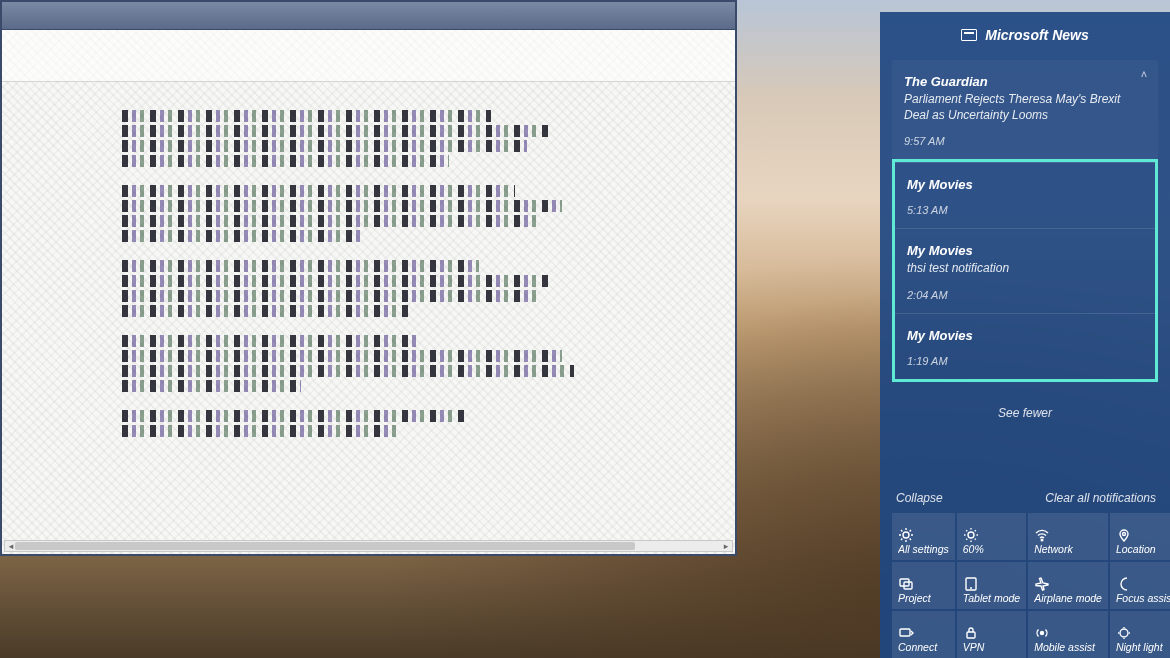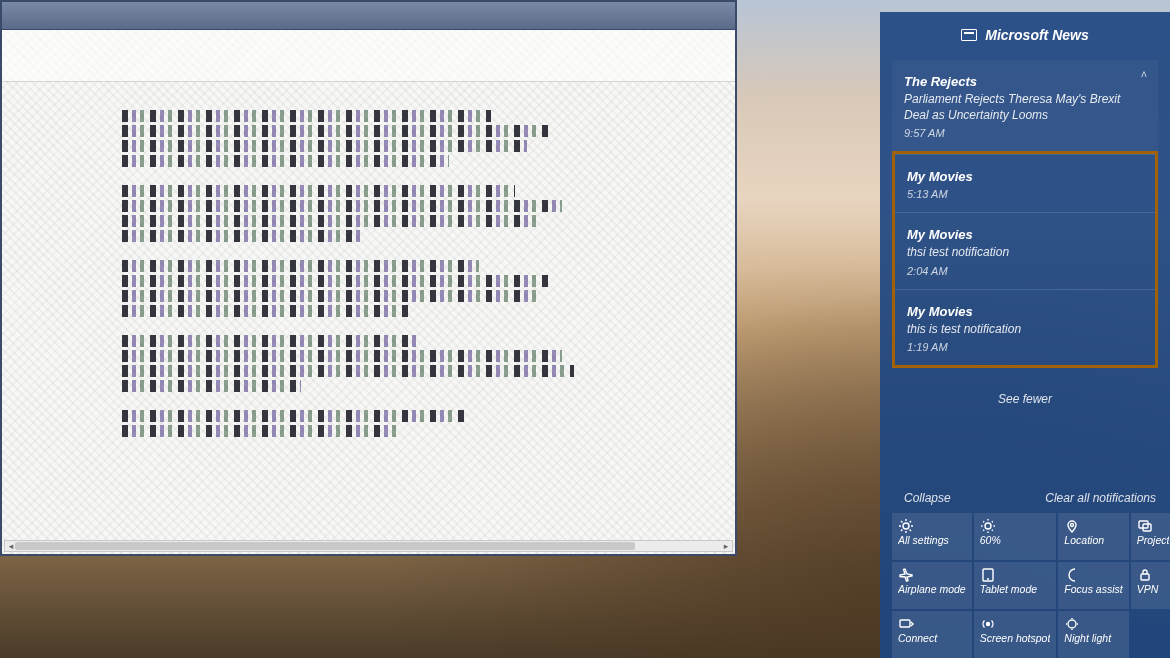--- a/index.html
+++ b/index.html
@@ -108,59 +108,58 @@
   padding: 0 12px;
 }
 .notif-card {
   padding: 14px 12px 12px 12px;
   border-top: 1px solid rgba(255,255,255,0.12);
   position: relative;
 }
 .notif-card.first { border-top: none; margin-top: 2px; background: rgba(255,255,255,0.03); border-radius: 2px; }
 .notif-title { font-size: 13px; font-weight: 600; color: #fff; margin-bottom: 2px; }
 .notif-body { font-size: 12px; color: rgba(255,255,255,0.88); line-height: 1.35; }
-.notif-time { font-size: 11px; color: rgba(255,255,255,0.75); margin-top: 4px; }
+.notif-time { font-size: 11px; color: rgba(255,255,255,0.75); margin-top: 12px; }
 .notif-chevron {
   position: absolute; right: 6px; top: 8px;
   width: 16px; height: 14px; color: rgba(255,255,255,0.75);
   font-size: 11px; text-align: center; cursor: pointer;
 }
 .highlight-box {
-  border: 3px solid #a16207;
+  border: 3px solid #5eead4;
 }
 .see-fewer {
   text-align: center;
   color: rgba(255,255,255,0.85);
   font-size: 12px;
   padding: 24px 0 6px 0;
   cursor: pointer;
 }
 .ac-links {
   display: flex;
   justify-content: space-between;
-  padding: 6px 14px 8px 0;
+  padding: 6px 14px 8px 16px;
   font-size: 12px;
   color: rgba(255,255,255,0.85);
-  margin-left: 24px;
 }
 .ac-links span { cursor: pointer; }
 .quick-actions {
   padding: 0 12px 12px 12px;
   display: grid;
   grid-template-columns: repeat(4, 1fr);
   gap: 2px;
   margin-top: auto;
 }
 .qa-tile {
   background: rgba(255,255,255,0.10);
   height: 47px;
   padding: 5px 6px;
   display: flex;
   flex-direction: column;
-  justify-content: flex-start;
+  justify-content: flex-end;
   cursor: pointer;
   font-size: 10.5px;
   color: #fff;
   position: relative;
 }
 .qa-icon { font-size: 14px; line-height: 1; height: 16px; }
 .qa-label { font-size: 10.5px; white-space: nowrap; overflow: hidden; }
 .qa-row-last { grid-column: 1 / 2; }
 
 
@@ -217,38 +216,37 @@
 
     <div class="ac-header">
       <span class="news-icon"></span>
       <span>Microsoft News</span>
     </div>
 
     <div class="notif-group">
 
       <div class="notif-card first">
         <div class="notif-chevron">˄</div>
-        <div class="notif-title">The Rejects</div>
+        <div class="notif-title">The Guardian</div>
         <div class="notif-body">Parliament Rejects Theresa May's Brexit Deal as Uncertainty Looms</div>
         <div class="notif-time">9:57 AM</div>
       </div>
 
       <div class="highlight-box">
         <div class="notif-card">
           <div class="notif-title">My Movies</div>
           <div class="notif-time">5:13 AM</div>
         </div>
         <div class="notif-card">
           <div class="notif-title">My Movies</div>
           <div class="notif-body">thsi test notification</div>
           <div class="notif-time">2:04 AM</div>
         </div>
         <div class="notif-card">
           <div class="notif-title">My Movies</div>
-          <div class="notif-body">this is test notification</div>
           <div class="notif-time">1:19 AM</div>
         </div>
       </div>
 
       <div class="see-fewer">See fewer</div>
     </div>
 
     <div style="flex:1"></div>
 
     <div class="ac-links">
@@ -267,73 +265,80 @@
       </div>
       <div class="qa-tile">
         <span class="qa-icon"><svg width="16" height="16" viewBox="0 0 16 16">
               <circle cx="8" cy="8" r="3"></circle>
               <path d="M8 1v1.5M8 13.5V15M1 8h1.5M13.5 8H15M3.2 3.2l1 1M11.8 11.8l1 1M12.8 3.2l-1 1M4.2 11.8l-1 1"></path>
             </svg></span>
         <span class="qa-label">60%</span>
       </div>
       <div class="qa-tile">
         <span class="qa-icon"><svg width="16" height="16" viewBox="0 0 16 16">
+              <path d="M2 6c3.5-3.5 8.5-3.5 12 0M4 8.5c2.2-2.2 5.8-2.2 8 0M6 11c1.1-1.1 2.9-1.1 4 0"></path>
+              <circle cx="8" cy="13" r="0.8" fill="#fff"></circle>
+            </svg></span>
+        <span class="qa-label">Network</span>
+      </div>
+      <div class="qa-tile">
+        <span class="qa-icon"><svg width="16" height="16" viewBox="0 0 16 16">
               <path d="M8 14s4-4.5 4-7a4 4 0 10-8 0c0 2.5 4 7 4 7z"></path>
               <circle cx="8" cy="7" r="1.5"></circle>
             </svg></span>
         <span class="qa-label">Location</span>
       </div>
 
       <div class="qa-tile">
         <span class="qa-icon"><svg width="16" height="16" viewBox="0 0 16 16">
               <rect x="2" y="3" width="9" height="7" rx="1"></rect>
               <rect x="6" y="6" width="8" height="7" rx="1"></rect>
             </svg></span>
         <span class="qa-label">Project</span>
       </div>
       <div class="qa-tile">
         <span class="qa-icon"><svg width="16" height="16" viewBox="0 0 16 16">
-              <path d="M14 8l-5-1-2-5-1.5.5L7 7 2 8v1.5l5 .5 1.5 4 1.5-.5-1-3.5 5-1z"></path>
-            </svg></span>
-        <span class="qa-label">Airplane mode</span>
-      </div>
-      <div class="qa-tile">
-        <span class="qa-icon"><svg width="16" height="16" viewBox="0 0 16 16">
               <rect x="3" y="2" width="10" height="12" rx="1"></rect>
               <line x1="7" y1="12" x2="9" y2="12"></line>
             </svg></span>
         <span class="qa-label">Tablet mode</span>
       </div>
       <div class="qa-tile">
         <span class="qa-icon"><svg width="16" height="16" viewBox="0 0 16 16">
+              <path d="M14 8l-5-1-2-5-1.5.5L7 7 2 8v1.5l5 .5 1.5 4 1.5-.5-1-3.5 5-1z"></path>
+            </svg></span>
+        <span class="qa-label">Airplane mode</span>
+      </div>
+      <div class="qa-tile">
+        <span class="qa-icon"><svg width="16" height="16" viewBox="0 0 16 16">
               <path d="M11 2a6 6 0 100 12 5 5 0 010-12z"></path>
             </svg></span>
         <span class="qa-label">Focus assist</span>
       </div>
 
+      <div class="qa-tile">
+        <span class="qa-icon"><svg width="16" height="16" viewBox="0 0 16 16">
+              <rect x="2" y="4" width="10" height="7" rx="1"></rect>
+              <path d="M13 6l2 2-2 2"></path>
+            </svg></span>
+        <span class="qa-label">Connect</span>
+      </div>
       <div class="qa-tile">
         <span class="qa-icon"><svg width="16" height="16" viewBox="0 0 16 16">
               <rect x="4" y="7" width="8" height="6" rx="1"></rect>
               <path d="M6 7V5a2 2 0 114 0v2"></path>
             </svg></span>
         <span class="qa-label">VPN</span>
       </div>
       <div class="qa-tile">
         <span class="qa-icon"><svg width="16" height="16" viewBox="0 0 16 16">
-              <rect x="2" y="4" width="10" height="7" rx="1"></rect>
-              <path d="M13 6l2 2-2 2"></path>
-            </svg></span>
-        <span class="qa-label">Connect</span>
-      </div>
-      <div class="qa-tile">
-        <span class="qa-icon"><svg width="16" height="16" viewBox="0 0 16 16">
               <circle cx="8" cy="8" r="1.5" fill="#fff"></circle>
               <path d="M4.5 11.5a5 5 0 010-7M11.5 4.5a5 5 0 010 7"></path>
             </svg></span>
-        <span class="qa-label">Screen hotspot</span>
+        <span class="qa-label">Mobile assist</span>
       </div>
       <div class="qa-tile">
         <span class="qa-icon"><svg width="16" height="16" viewBox="0 0 16 16">
               <circle cx="8" cy="8" r="4"></circle>
               <path d="M8 2v1M8 13v1M2 8h1M13 8h1"></path>
             </svg></span>
         <span class="qa-label">Night light</span>
       </div>
 
     </div>

